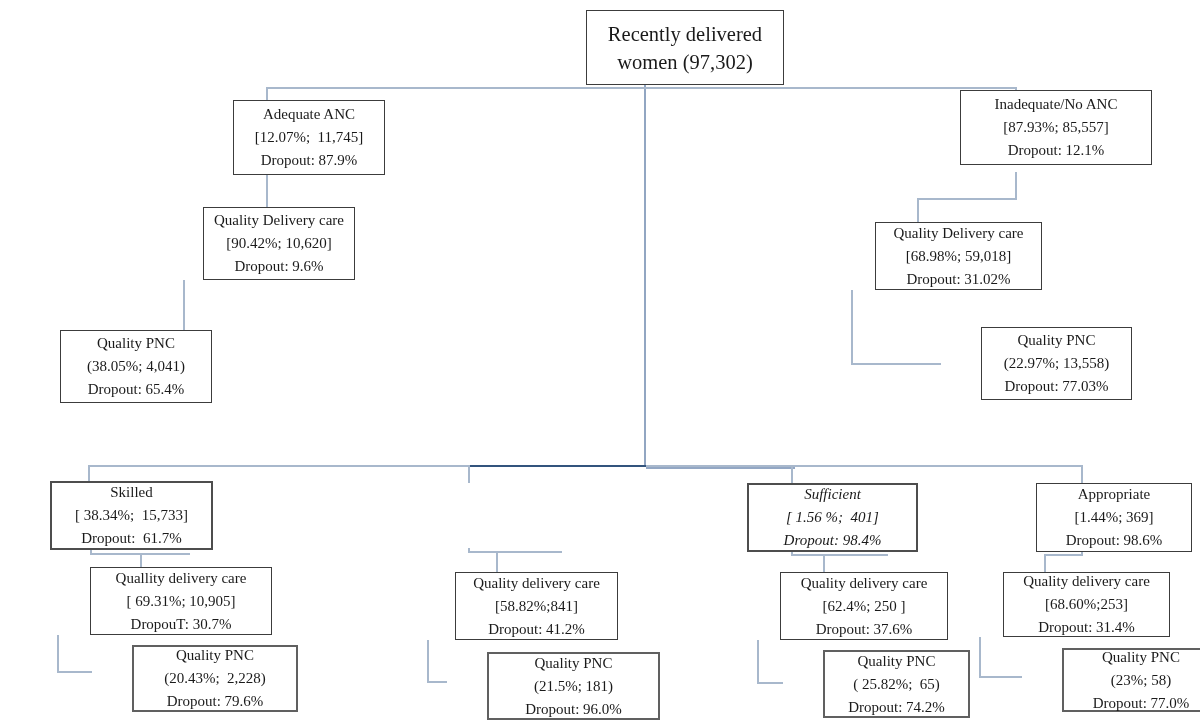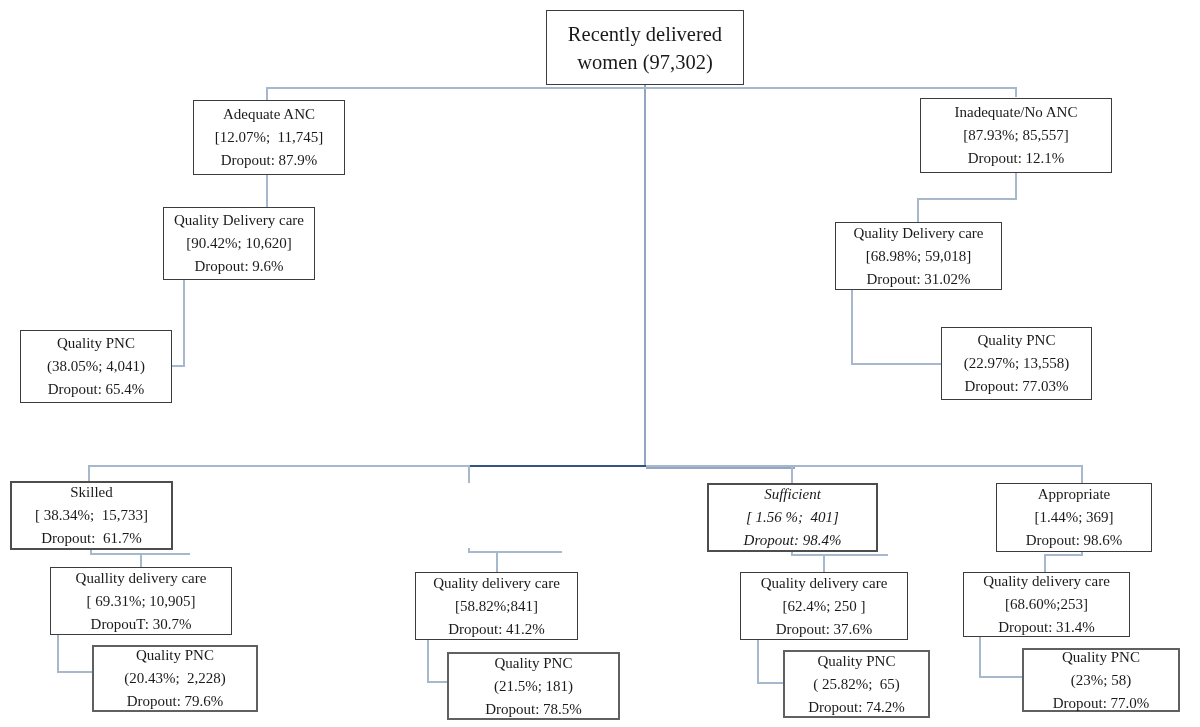--- a/index.html
+++ b/index.html
@@ -3,21 +3,21 @@
 <meta charset="utf-8">
 <style>
   html,body{margin:0;padding:0;background:#ffffff;}
   #canvas{
     position:relative;width:1200px;height:727px;background:#ffffff;overflow:hidden;
     font-family:"Liberation Serif","DejaVu Serif",serif;color:#1a1a1a;
   }
   .node{
     position:absolute;background:#ffffff;border:1px solid #3c3c3c;
     display:flex;flex-direction:column;align-items:center;justify-content:center;
-    text-align:center;box-sizing:border-box;z-index:2;
+    text-align:center;box-sizing:border-box;z-index:2;margin-left:40px;
   }
   .node .ln-text{white-space:pre;font-size:15px;line-height:23px;display:block;}
   .node.root .ln-text{font-size:20.5px;line-height:28px;}
   .node.heavy{border-width:2px;border-color:#4d4d4d;}
   .node.pncheavy{border-width:2px;border-color:#606060;}
   .ln{position:absolute;background:#a8b8cc;z-index:1;}
   .ln.md{background:#93a7c4;}
   .ln.dk{background:#33547d;z-index:1;}
   .ln.cv{background:#92a6c2;}
 </style>
@@ -91,21 +91,21 @@
     <span class="ln-text">[90.42%; 10,620]</span>
     <span class="ln-text">Dropout: 9.6%</span>
   </div>
 
   <div class="node" style="left:20px;top:330px;width:152px;height:73px;">
     <span class="ln-text">Quality PNC</span>
     <span class="ln-text">(38.05%; 4,041)</span>
     <span class="ln-text">Dropout: 65.4%</span>
   </div>
 
-  <div class="node" style="left:920px;top:98px;width:192px;height:75px;">
+  <div class="node" style="left:920px;top:90px;width:192px;height:75px;">
     <span class="ln-text">Inadequate/No ANC</span>
     <span class="ln-text">[87.93%; 85,557]</span>
     <span class="ln-text">Dropout: 12.1%</span>
   </div>
 
   <div class="node" style="left:835px;top:222px;width:167px;height:68px;">
     <span class="ln-text">Quality Delivery care</span>
     <span class="ln-text">[68.98%; 59,018]</span>
     <span class="ln-text">Dropout: 31.02%</span>
   </div>
@@ -137,21 +137,21 @@
 
   <div class="node" style="left:415px;top:572px;width:163px;height:68px;">
     <span class="ln-text">Quality delivery care</span>
     <span class="ln-text">[58.82%;841]</span>
     <span class="ln-text">Dropout: 41.2%</span>
   </div>
 
   <div class="node pncheavy" style="left:447px;top:652px;width:173px;height:68px;">
     <span class="ln-text">Quality PNC</span>
     <span class="ln-text">(21.5%; 181)</span>
-    <span class="ln-text">Dropout: 78.5%</span>
+    <span class="ln-text">Dropout: 96.0%</span>
   </div>
 
   <div class="node heavy" style="left:707px;top:483px;width:171px;height:69px;font-style:italic;">
     <span class="ln-text">Sufficient</span>
     <span class="ln-text">[ 1.56 %;  401]</span>
     <span class="ln-text">Dropout: 98.4%</span>
   </div>
 
   <div class="node" style="left:740px;top:572px;width:168px;height:68px;">
     <span class="ln-text">Quality delivery care</span>

